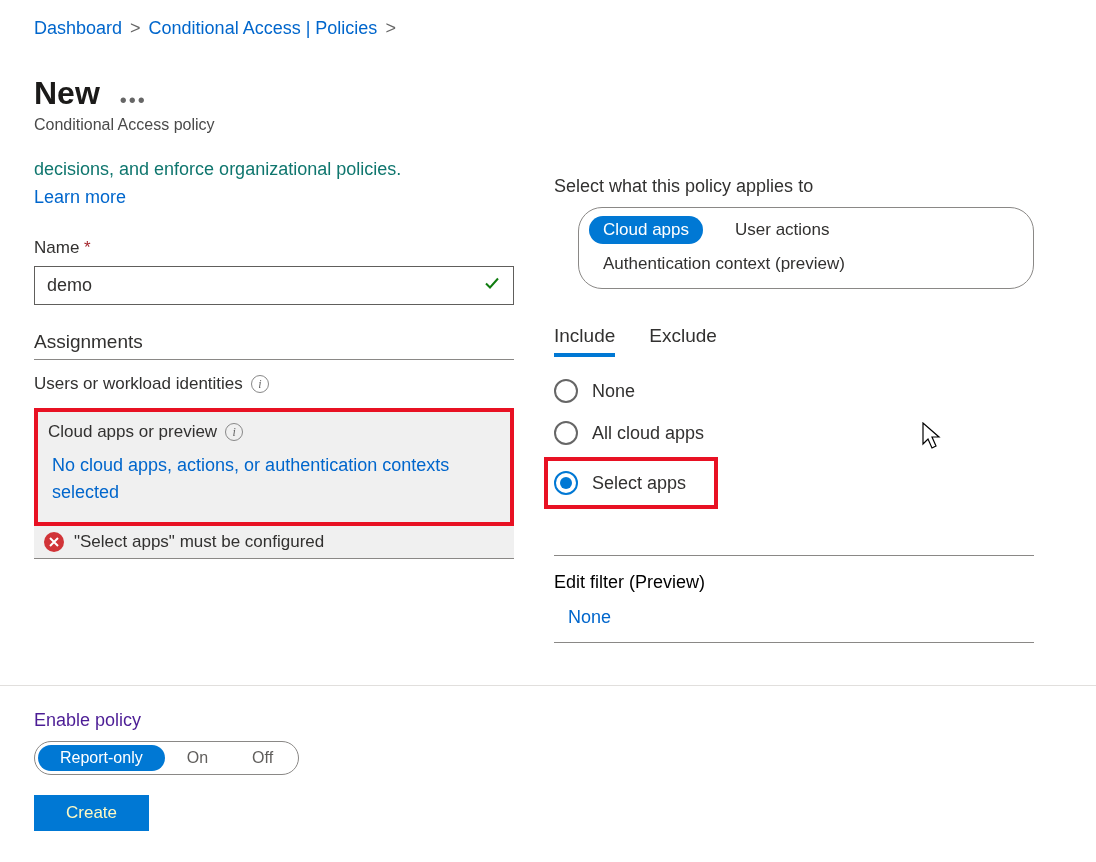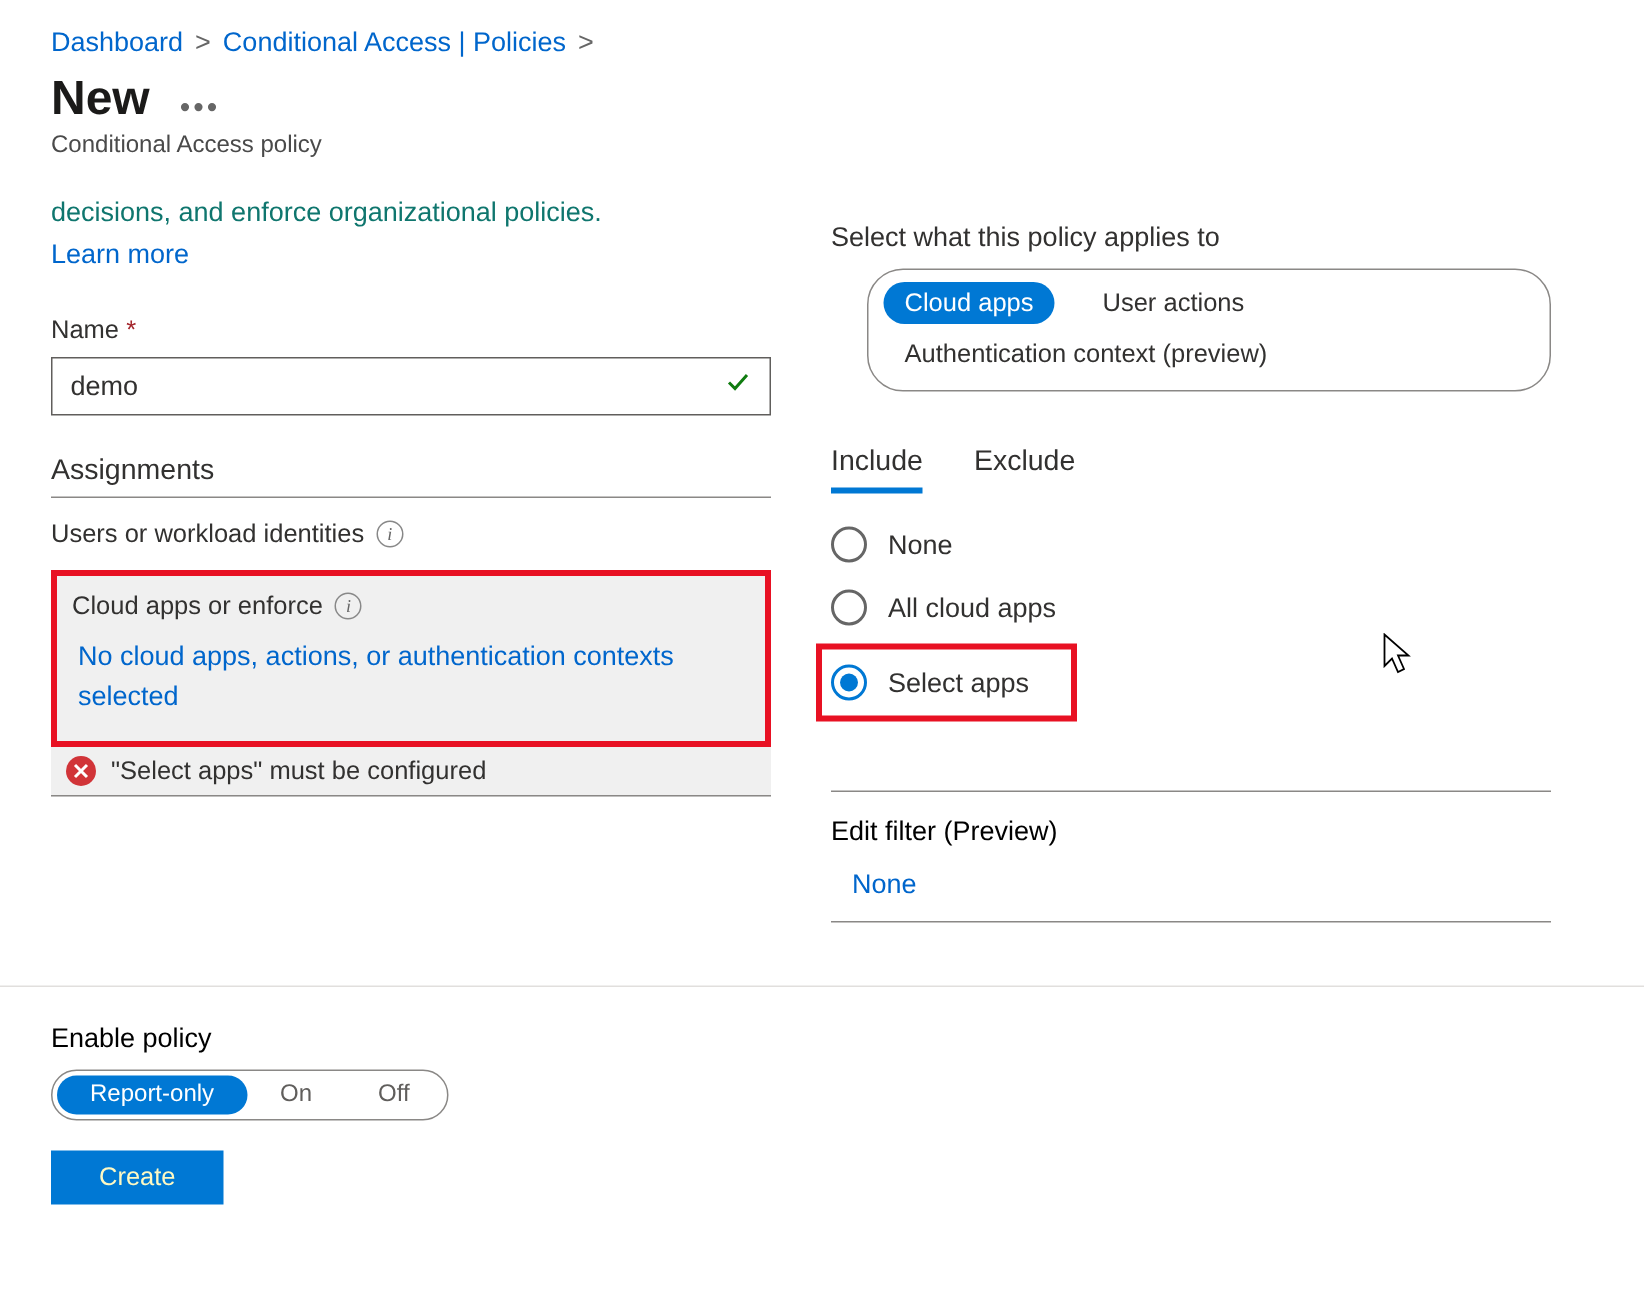--- a/index.html
+++ b/index.html
@@ -11,21 +11,21 @@
       width: 1096px;
       height: 862px;
       position: relative;
     }
     .content { padding: 18px 34px 0 34px; }
     .breadcrumb {
       display: flex;
       align-items: flex-end;
       gap: 8px;
       font-size: 18px;
-      margin-bottom: 8px;
+      margin-bottom: 36px;
     }
     .breadcrumb a { color: #0066cc; text-decoration: none; }
     .breadcrumb-sep { color: #666; font-size: 18px; }
     .page-title-row {
       display: flex;
       align-items: flex-end;
       gap: 20px;
       margin-bottom: 4px;
     }
     .page-title { font-size: 32px; font-weight: 600; color: #1b1a19; }
@@ -100,21 +100,21 @@
       width: 20px; height: 20px; background: #d13438; border-radius: 50%;
       display: inline-flex; align-items: center; justify-content: center;
       color: #fff; font-weight: bold; font-size: 12px;
     }
     
     .bottom-area {
       border-top: 1px solid #e1dfdd;
       margin-top: 26px;
       padding: 24px 34px 0 34px;
     }
-    .enable-label { font-size: 18px; color: #000000; margin-bottom: 10px; }
+    .enable-label { font-size: 18px; color: #4c1d95; margin-bottom: 10px; }
     
     .pill-group {
       display: inline-flex; align-items: center;
       border: 1px solid #8a8886; border-radius: 20px;
       padding: 3px;
       margin-bottom: 20px;
     }
     .pill-opt {
       padding: 4px 22px; font-size: 16px; border-radius: 16px;
       cursor: pointer; color: #605e5c;
@@ -217,21 +217,21 @@
 
       <div class="section-header">Assignments</div>
 
       <div class="subsection-row">
         <span>Users or workload identities</span>
         <span class="info-icon-circle">i</span>
       </div>
 
       <div class="highlight-box">
         <div class="subsection-row">
-          <span>Cloud apps or enforce</span>
+          <span>Cloud apps or preview</span>
           <span class="info-icon-circle">i</span>
         </div>
         <div class="link-line">No cloud apps, actions, or authentication contexts selected</div>
       </div>
       <div class="error-row">
         <span class="error-icon">
           <svg width="10" height="10" viewBox="0 0 10 10">
               <path d="M1 1 L9 9 M9 1 L1 9" stroke="#fff" stroke-width="2"></path>
             </svg>
         </span>

